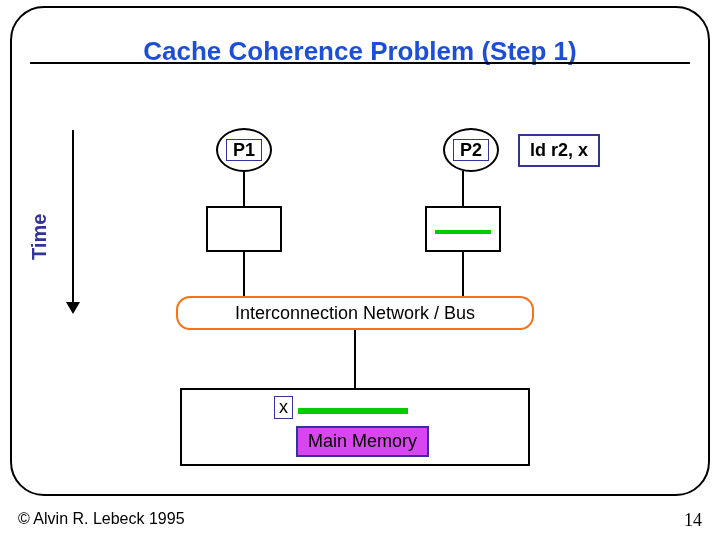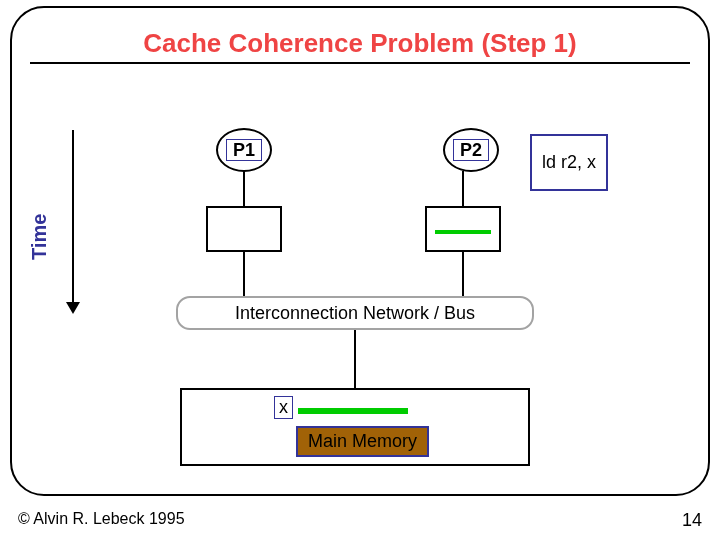--- a/index.html
+++ b/index.html
@@ -17,27 +17,27 @@
     left: 10px;
     top: 6px;
     width: 700px;
     height: 490px;
     border: 2px solid #000;
     border-radius: 34px;
     box-sizing: border-box;
   }
   .title {
     position: absolute;
-    top: 28px;
+    top: 36px;
     left: 0;
     width: 720px;
     text-align: center;
     font-size: 26px;
     font-weight: bold;
-    color: #ef4444;
+    color: #1d4ed8;
   }
   .hr {
     position: absolute;
     left: 30px;
     top: 62px;
     width: 660px;
     height: 0;
     border-top: 2px solid #000;
   }
 
@@ -89,26 +89,26 @@
     border: 1px solid #333399;
     padding: 0 6px;
     line-height: 20px;
   }
   #p1 { left: 216px; top: 128px; }
   #p2 { left: 443px; top: 128px; }
 
   
   .instr-box {
     position: absolute;
-    left: 530px;
+    left: 518px;
     top: 134px;
     border: 2px solid #333399;
-    padding: 16px 10px;
-    font-size: 18px;
-    font-weight: normal;
+    padding: 4px 10px;
+    font-size: 18px;
+    font-weight: bold;
     background: #fff;
   }
 
   
   .cache {
     position: absolute;
     width: 76px;
     height: 46px;
     border: 2px solid #000;
     box-sizing: border-box;
@@ -125,21 +125,21 @@
     background: #00cc00;
   }
 
   
   .bus-box {
     position: absolute;
     left: 176px;
     top: 296px;
     width: 358px;
     height: 34px;
-    border: 2px solid #a3a3a3;
+    border: 2px solid #f97316;
     border-radius: 14px;
     box-sizing: border-box;
     display: flex;
     align-items: center;
     justify-content: center;
     font-size: 18px;
     background: #fff;
   }
 
   
@@ -173,21 +173,21 @@
     background: #00cc00;
     z-index: 1;
   }
   .mem-label-box {
     position: absolute;
     left: 296px;
     top: 426px;
     border: 2px solid #333399;
     padding: 3px 10px;
     font-size: 18px;
-    background: #a16207;
+    background: #d946ef;
     z-index: 2;
   }
 
   
   .vline {
     position: absolute;
     width: 0;
     border-left: 2px solid #000;
   }
 
@@ -196,20 +196,21 @@
     position: absolute;
     left: 18px;
     top: 510px;
     font-size: 16px;
   }
   .pagenum {
     position: absolute;
     right: 18px;
     top: 510px;
     font-size: 18px;
+    font-family: Liberation Serif, serif;
   }
 </style>
 </head>
 <body>
 
 <div class="slide-border"></div>
 
 <div class="title">Cache Coherence Problem (Step 1)</div>
 <div class="hr"></div>
 

